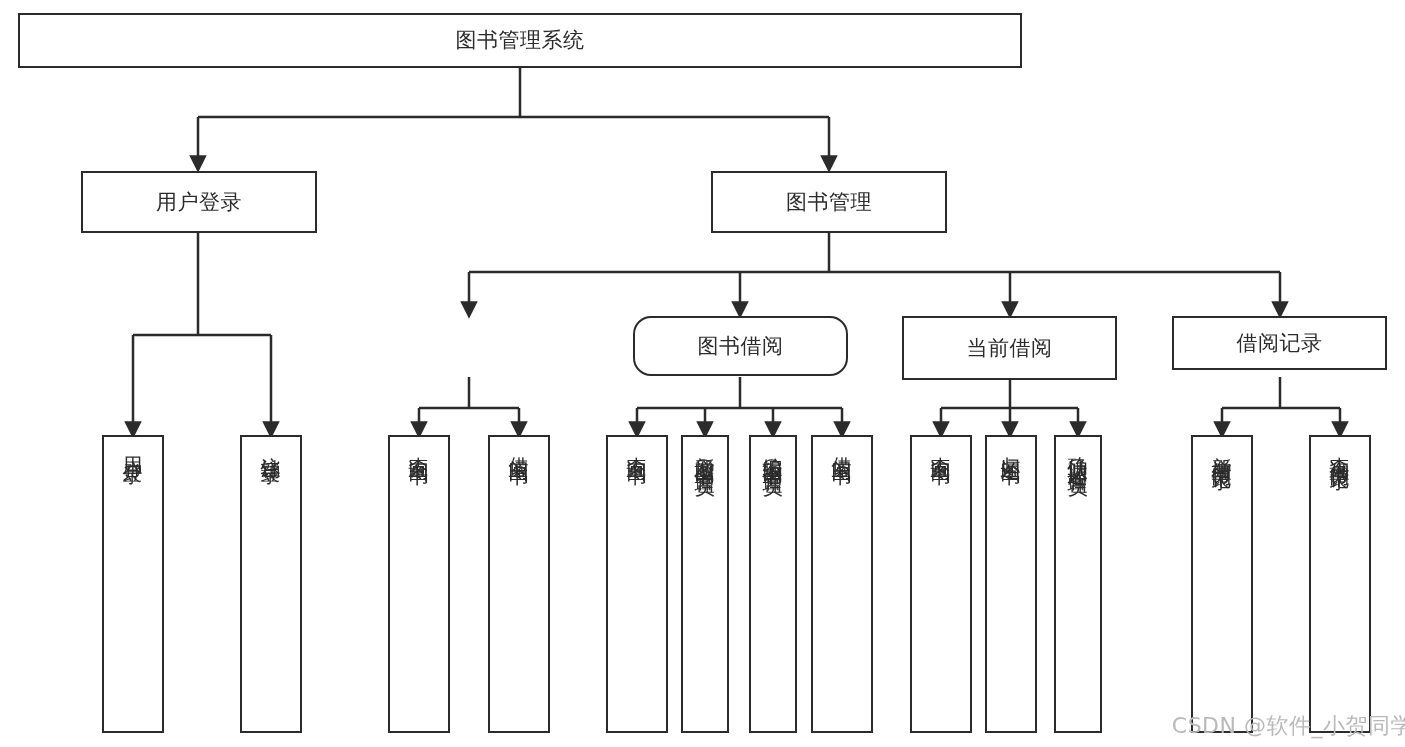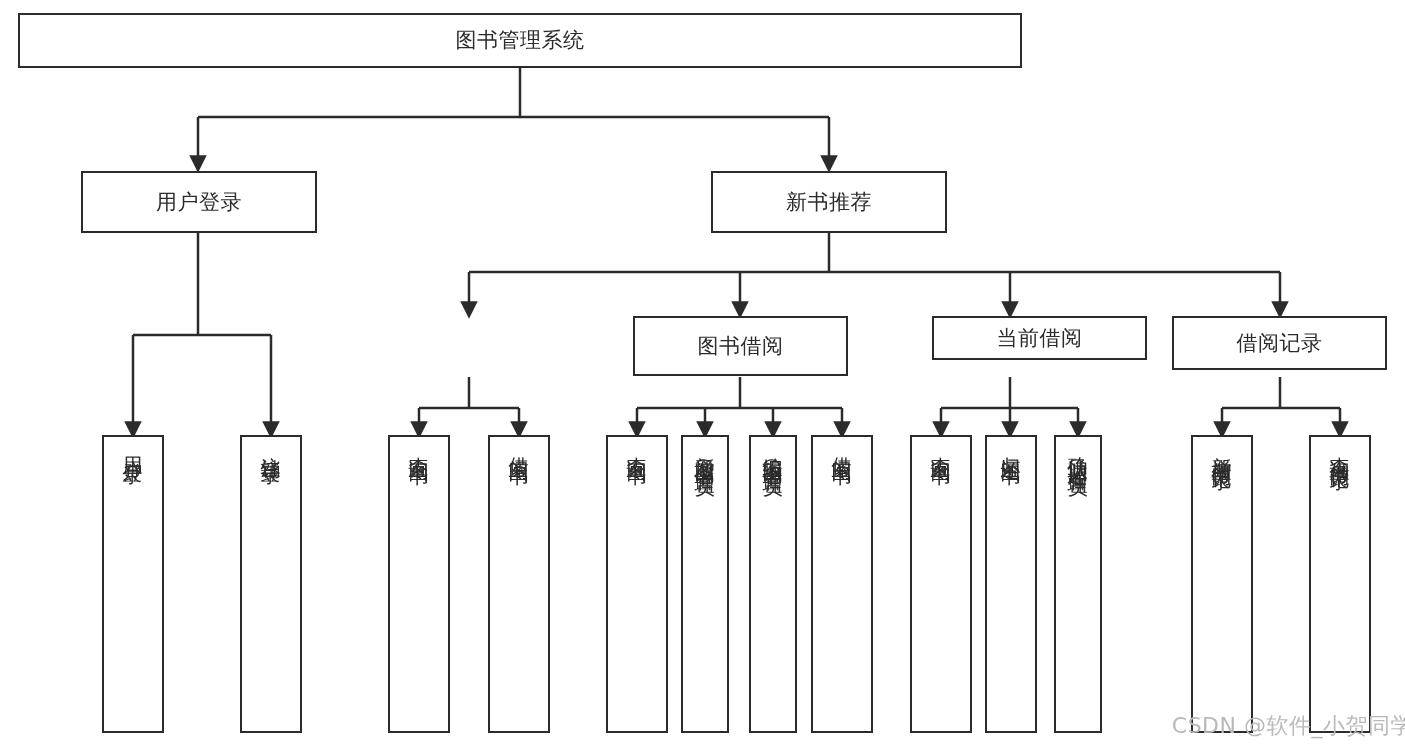--- a/index.html
+++ b/index.html
@@ -125,27 +125,27 @@
   </svg>
 
   <div class="node horiz root" style="left:18px;top:13px;width:1004px;height:55px;">
     <span class="lbl">图书管理系统</span>
   </div>
 
   <div class="node horiz" style="left:81px;top:171px;width:236px;height:62px;">
     <span class="lbl">用户登录</span>
   </div>
   <div class="node horiz" style="left:711px;top:171px;width:236px;height:62px;">
-    <span class="lbl">新书推荐</span>
+    <span class="lbl">图书管理</span>
   </div>
 
-  <div class="node horiz" style="left:633px;top:316px;width:215px;height:60px;">
+  <div class="node horiz" style="left:633px;top:316px;width:215px;height:60px;border-radius:18px;">
     <span class="lbl">图书借阅</span>
   </div>
-  <div class="node horiz" style="left:932px;top:316px;width:215px;height:44px;">
+  <div class="node horiz" style="left:902px;top:316px;width:215px;height:64px;">
     <span class="lbl">当前借阅</span>
   </div>
   <div class="node horiz" style="left:1172px;top:316px;width:215px;height:54px;">
     <span class="lbl">借阅记录</span>
   </div>
 
   <div class="node vert" style="left:102px;top:435px;width:62px;height:298px;">
     <span class="lbl">用户登录</span>
   </div>
   <div class="node vert" style="left:240px;top:435px;width:62px;height:298px;">

